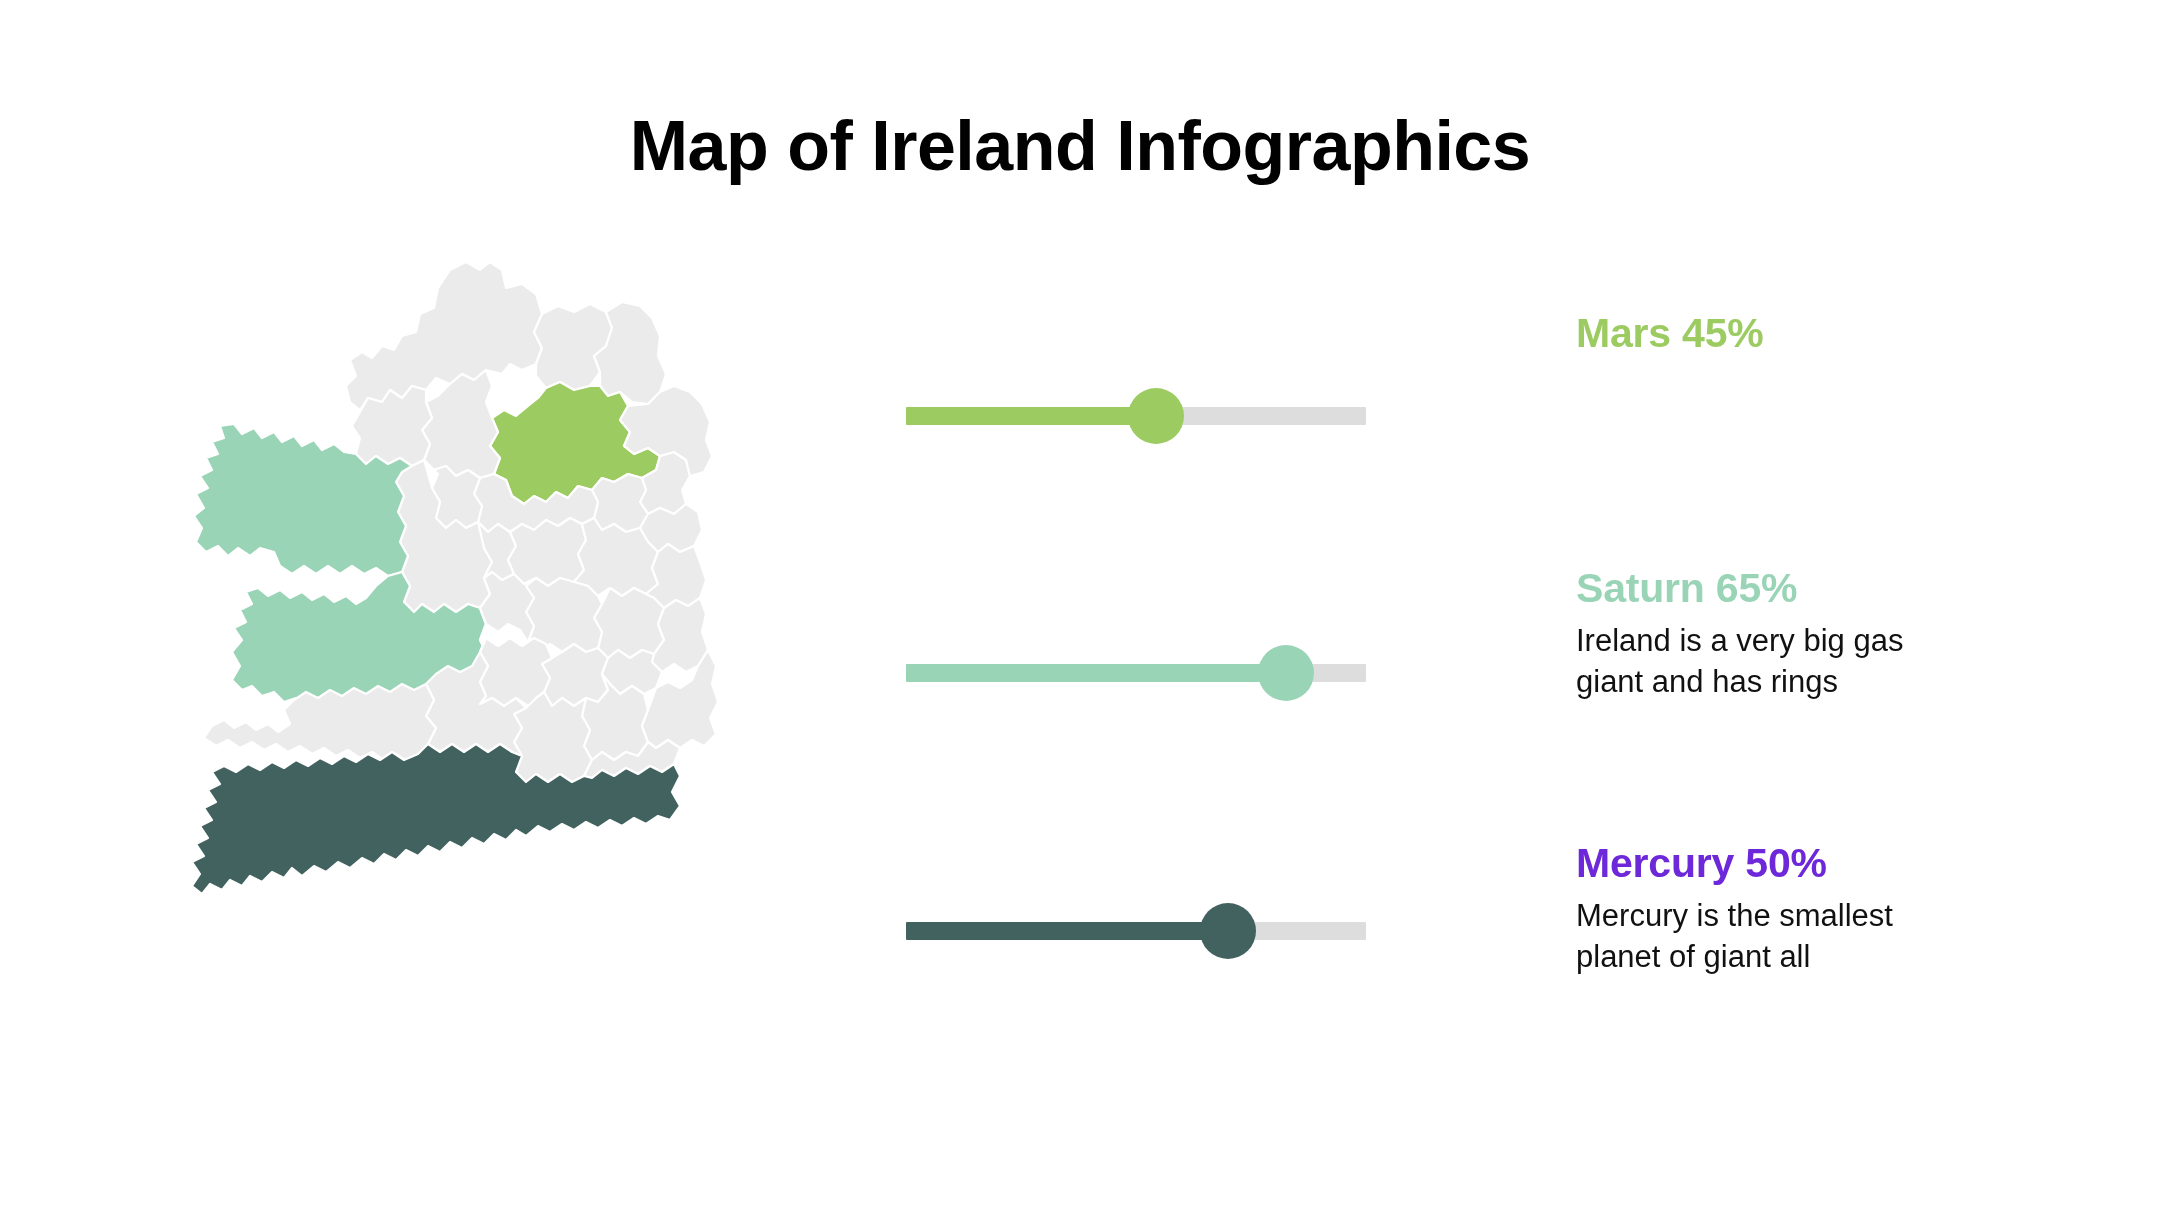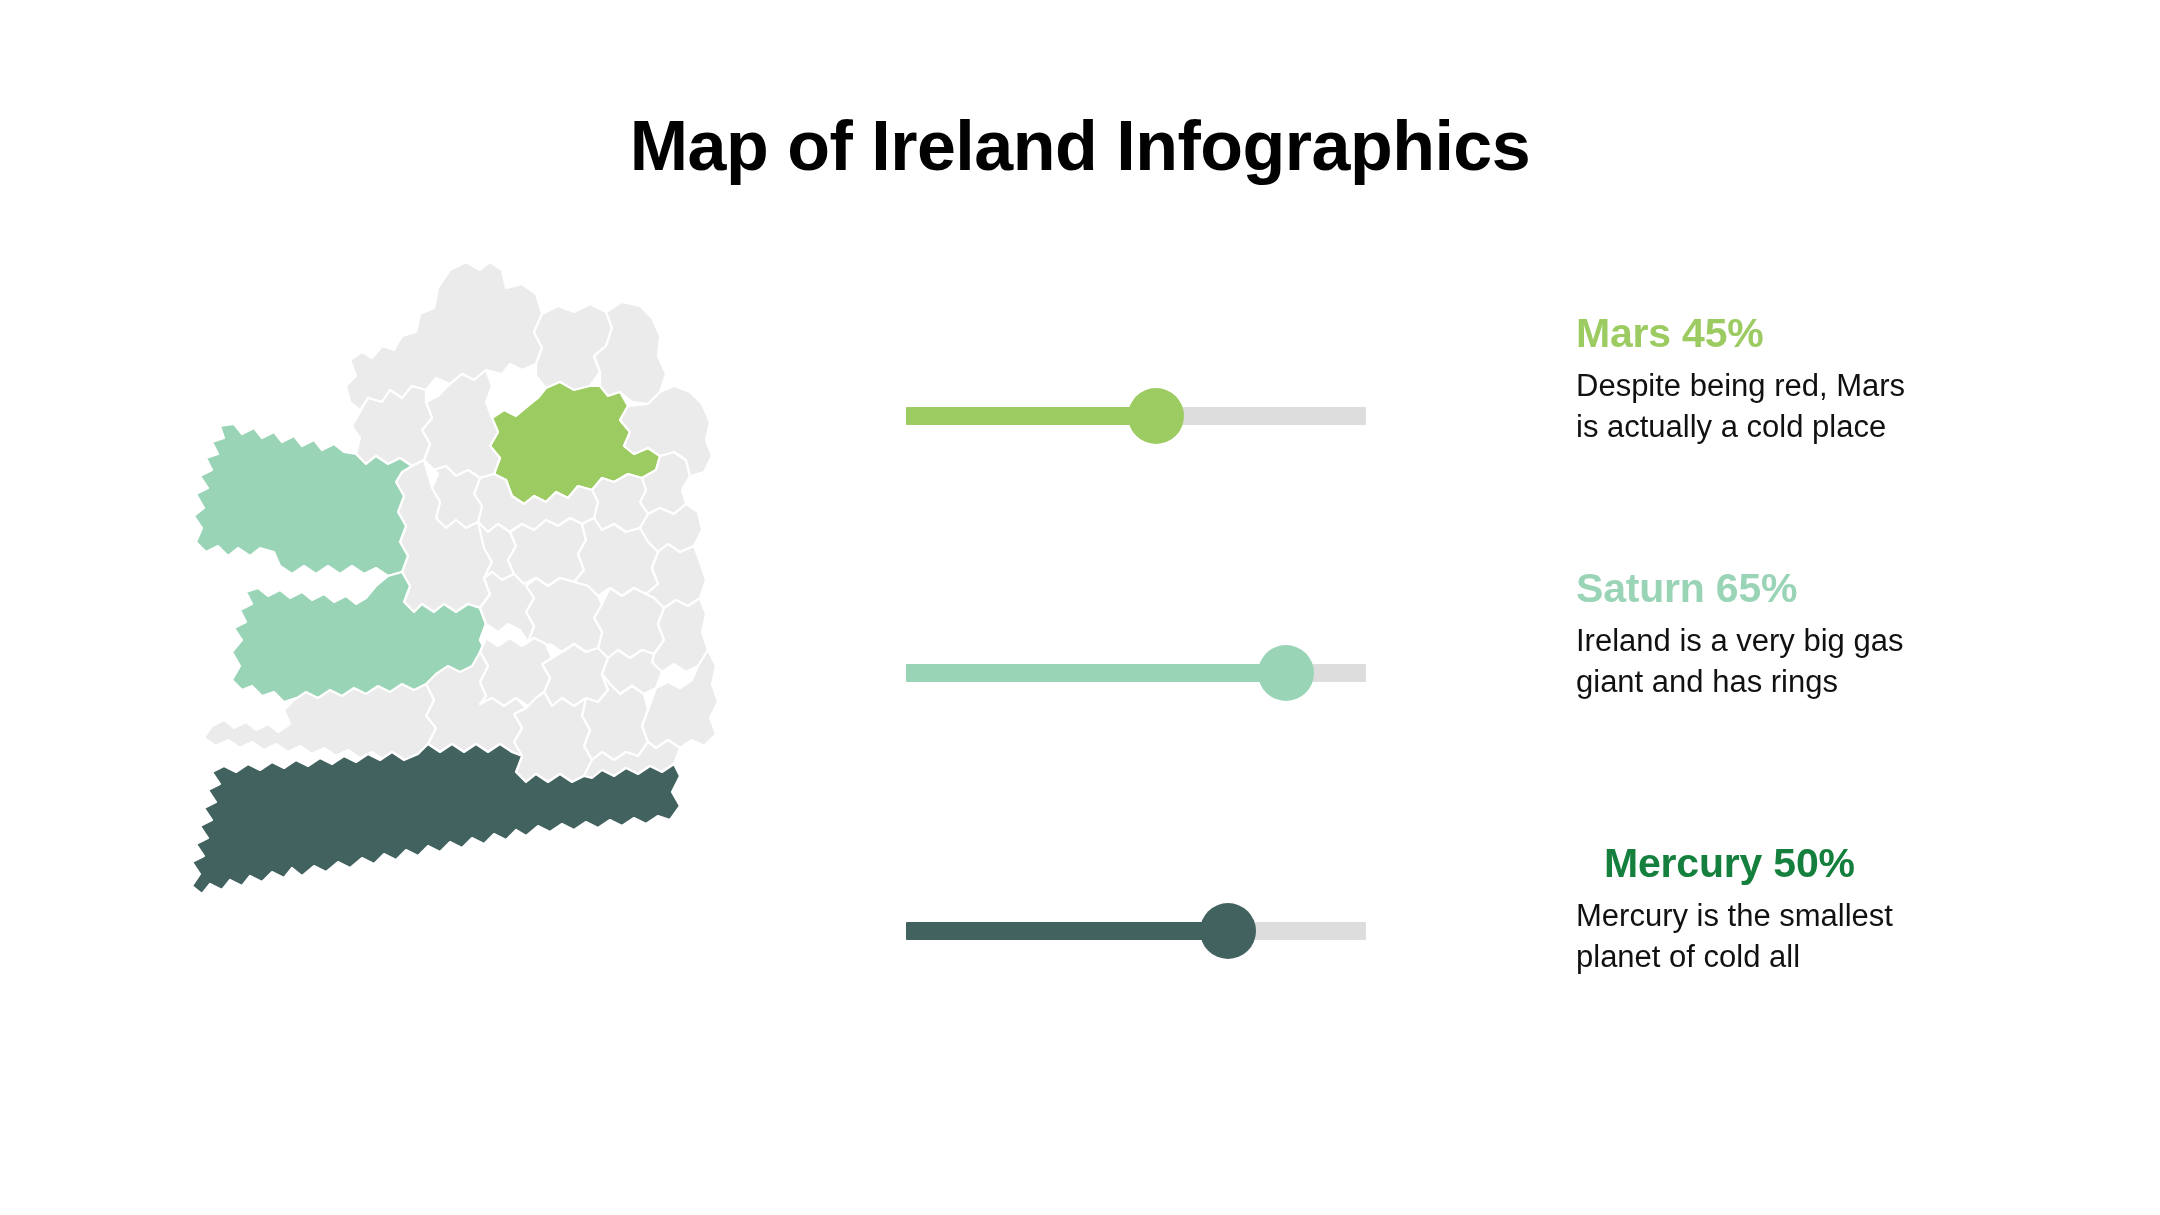--- a/index.html
+++ b/index.html
@@ -206,26 +206,25 @@
     <div class="slider-row r2">
       <div class="track-bg"></div>
       <div class="track-fill" style="width:322px;background:#42625F;"></div>
       <div class="knob" style="left:322px;background:#42625F;"></div>
     </div>
 
   </div>
 
   <div class="info b0">
     <div class="info-title" style="color:#9CCB62;">Mars 45%</div>
-    <div class="info-body">Despite being red, Mars is actually a cold place</div>
   </div>
 
   <div class="info b1">
     <div class="info-title" style="color:#9AD4B6;">Saturn 65%</div>
     <div class="info-body">Ireland is a very big gas giant and has rings</div>
   </div>
 
   <div class="info b2">
-    <div class="info-title" style="color:#15803d;margin-left:28px;">Mercury 50%</div>
-    <div class="info-body">Mercury is the smallest planet of cold all</div>
+    <div class="info-title" style="color:#6d28d9;">Mercury 50%</div>
+    <div class="info-body">Mercury is the smallest planet of giant all</div>
   </div>
 
 </div>
 
 </body></html>

